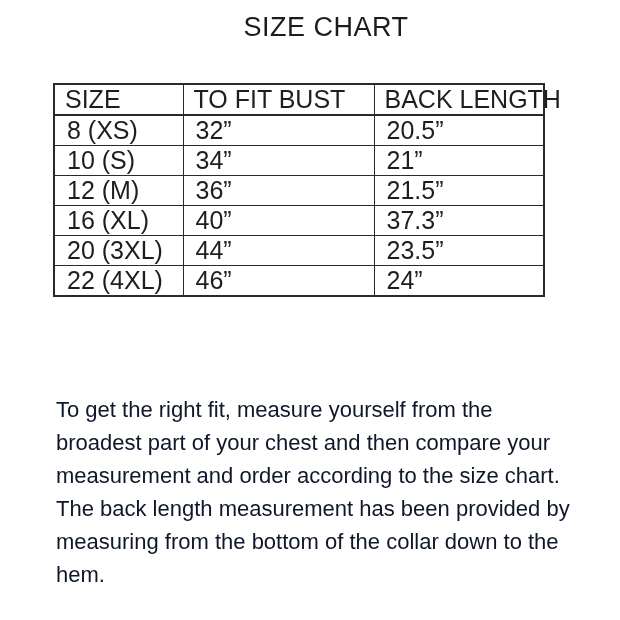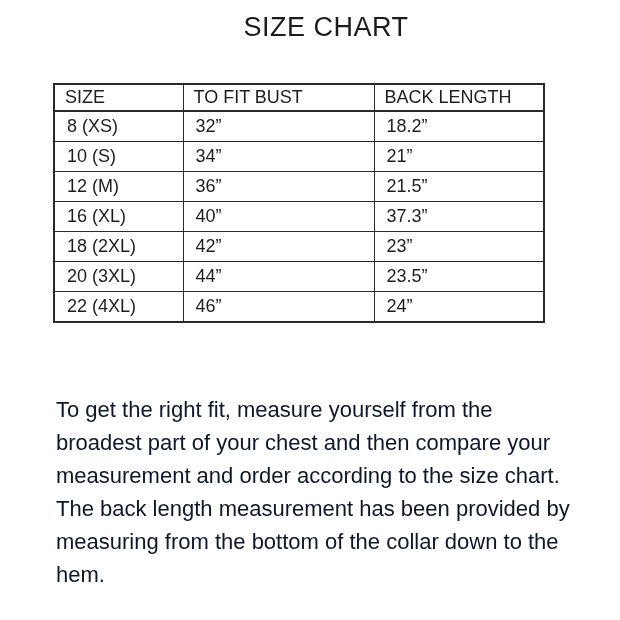--- a/index.html
+++ b/index.html
@@ -34,21 +34,21 @@
     border-collapse: collapse;
     table-layout: fixed;
     border: 2px solid #2a2a2a;
   }
   table.size-table col.c1 { width: 129px; }
   table.size-table col.c2 { width: 191px; }
   table.size-table col.c3 { width: 170px; }
   table.size-table th,
   table.size-table td {
     border: 1.5px solid #2a2a2a;
-    font-size: 18px;
+    font-size: 25px;
     font-weight: 400;
     text-align: left;
     vertical-align: middle;
     padding: 0 4px 0 10px;
     white-space: nowrap;
     color: #1e1e1e;
   }
   table.size-table th {
     height: 25px;
     border-bottom: 2.5px solid #2a2a2a;
@@ -83,41 +83,36 @@
     <tr>
       <th>SIZE</th>
       <th>TO FIT BUST</th>
       <th>BACK LENGTH</th>
     </tr>
   </thead>
   <tbody>
     <tr>
       <td>8 (XS)</td>
       <td>32”</td>
-      <td>18.2”</td>
+      <td>20.5”</td>
     </tr>
     <tr>
       <td>10 (S)</td>
       <td>34”</td>
       <td>21”</td>
     </tr>
     <tr>
       <td>12 (M)</td>
       <td>36”</td>
       <td>21.5”</td>
     </tr>
     <tr>
       <td>16 (XL)</td>
       <td>40”</td>
       <td>37.3”</td>
-    </tr>
-    <tr>
-      <td>18 (2XL)</td>
-      <td>42”</td>
-      <td>23”</td>
     </tr>
     <tr>
       <td>20 (3XL)</td>
       <td>44”</td>
       <td>23.5”</td>
     </tr>
     <tr>
       <td>22 (4XL)</td>
       <td>46”</td>
       <td>24”</td>

